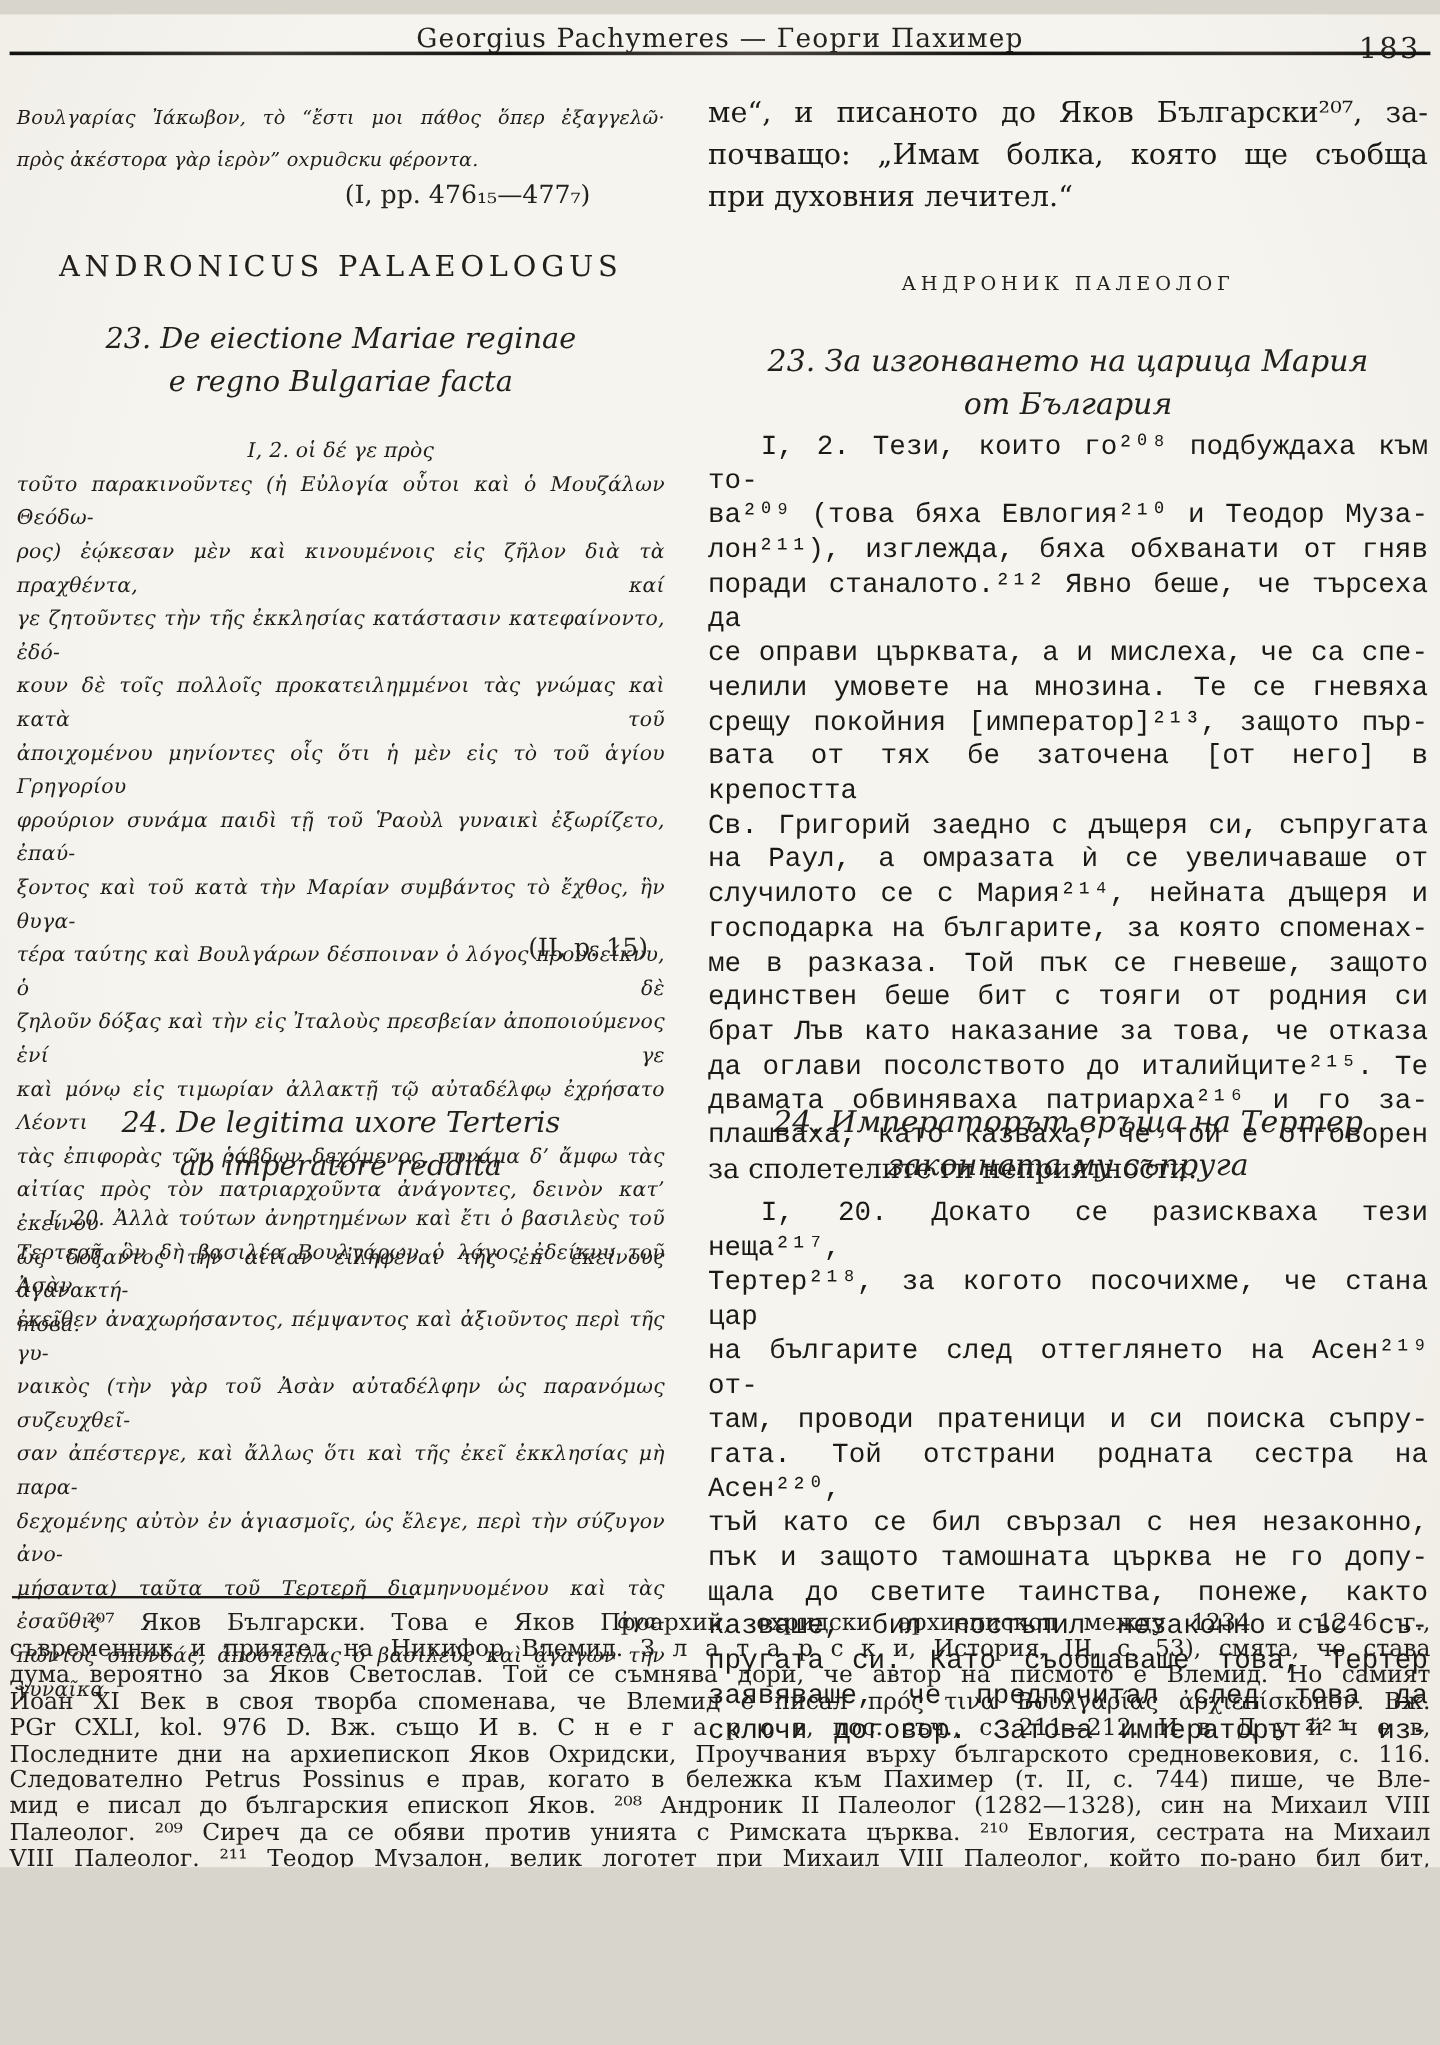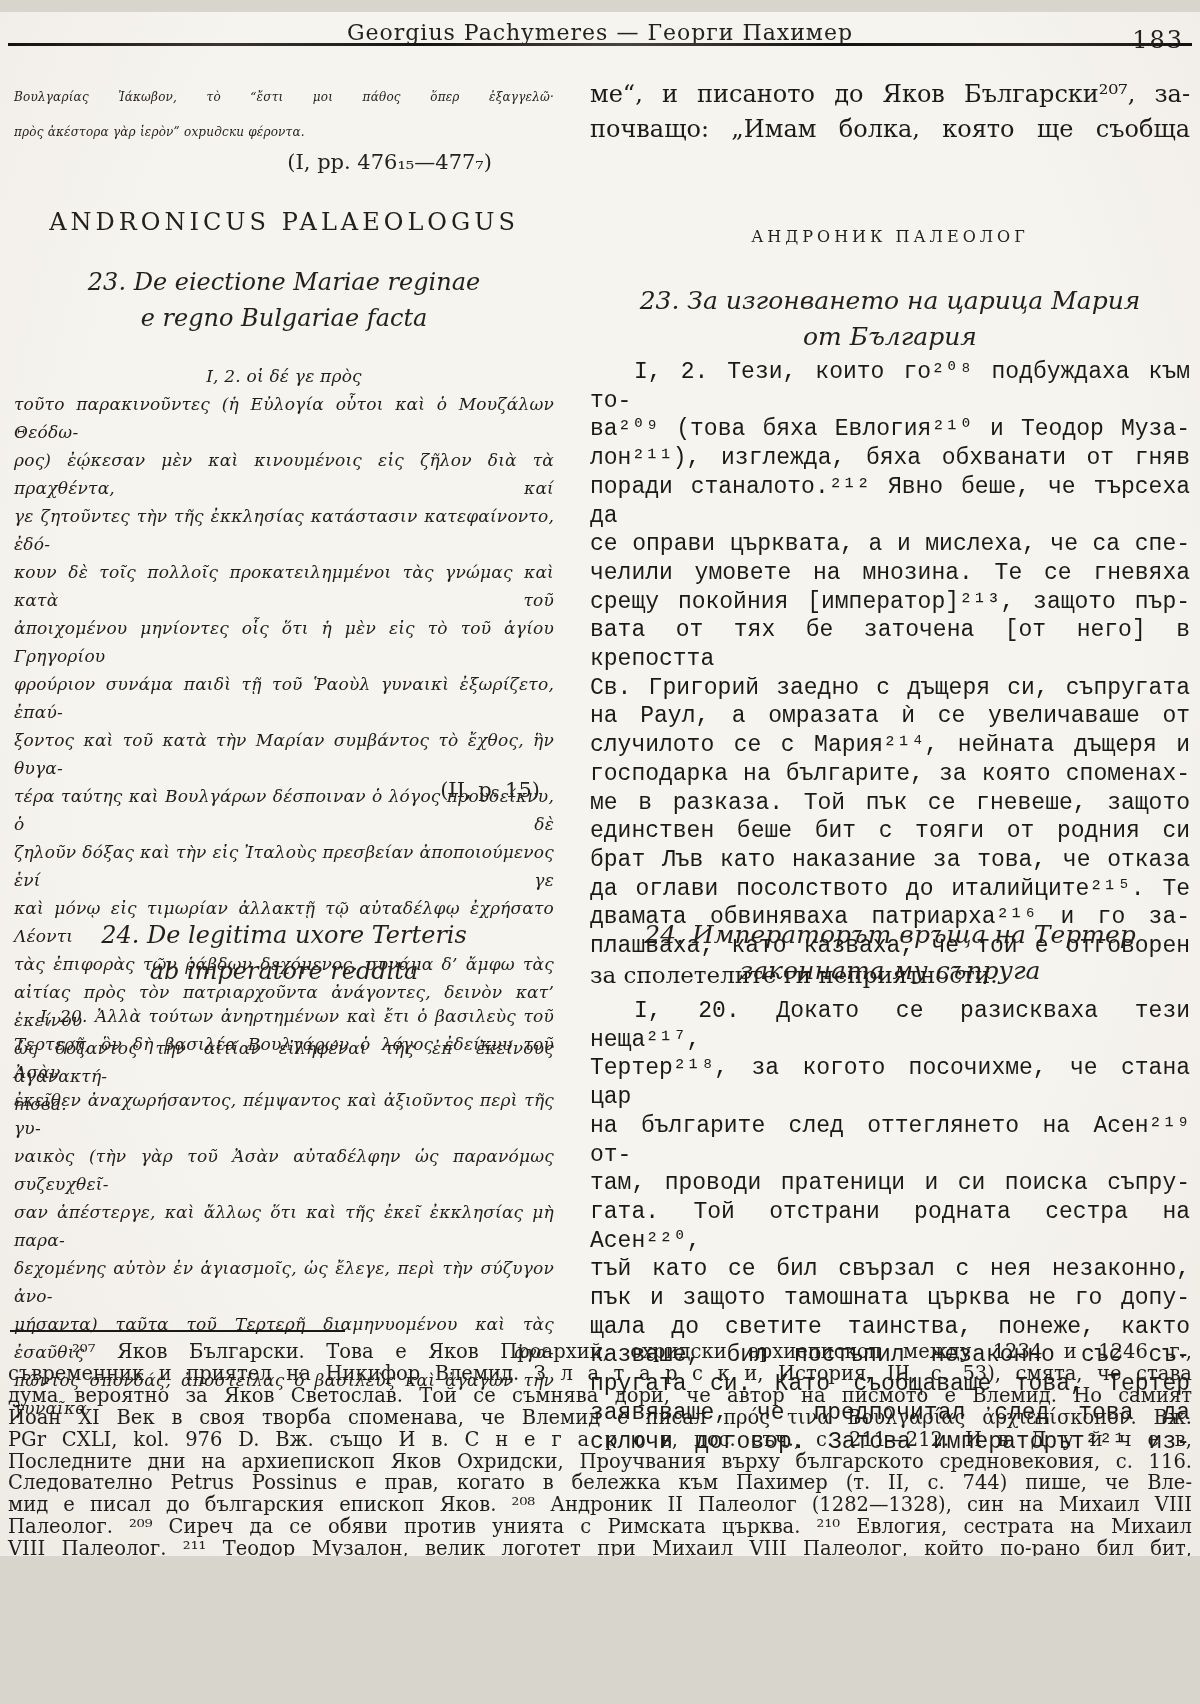--- a/index.html
+++ b/index.html
@@ -30,21 +30,21 @@
   .col-left{left:14px;width:540px;}
   .col-right{left:590px;width:600px;}
   .blk{position:absolute;left:0;width:100%;}
   
   .pre{white-space:pre-line;}
   .just{text-align:justify;text-align-last:justify;}
   .greek{
     font-size:17px;line-height:28px;font-style:italic;
     letter-spacing:0.2px;color:#201d1a;
   }
-  .greek-intro{font-size:12px;line-height:35px;}
+  .greek-intro{font-size:16px;line-height:35px;}
   .bulg{font-size:23px;line-height:28.7px;color:#1c1a17;}
   .bulg-intro{line-height:35px;font-size:24px;}
   .indent-g{text-indent:26px;}
   .indent-b{text-indent:44px;font-family:Liberation Mono, monospace;}
   .citation{font-size:21px;text-align:right;color:#24221f;}
   .sec-title{font-size:24px;letter-spacing:4px;text-align:center;color:#221f1c;}
   .chap-title{font-size:24px;font-style:italic;text-align:center;line-height:36px;color:#221f1c;}
   .chap-title-bg{font-size:25px;}
   .opening-right{text-align:center;}
   
@@ -111,20 +111,21 @@
 μήσαντα) ταῦτα τοῦ Τερτερῆ διαμηνυομένου καὶ τὰς ἐσαῦθις ἀγα-
 πῶντος σπονδάς, ἀποστείλας ὁ βασιλεὺς καὶ ἀγαγὼν τὴν γυναῖκα</div>
 
   </div>
 
   <div class="col col-right">
 
     <div class="blk" style="top:5px">
       <div class="bulg bulg-intro pre just">ме“, и писаното до Яков Български²⁰⁷, за-
 почващо: „Имам болка, която ще съобща</div>
+      <div class="bulg bulg-intro">при духовния лечител.“</div>
     </div>
 
     <div class="blk sec-title" style="top:155px;font-size:16px">АНДРОНИК ПАЛЕОЛОГ</div>
 
     <div class="blk chap-title chap-title-bg pre" style="top:211px">23. За изгонването на царица Мария
 от България</div>
 
     <div class="blk" style="top:286px">
       <div class="bulg pre just indent-b">I, 2. Тези, които го²⁰⁸ подбуждаха към то-
 ва²⁰⁹ (това бяха Евлогия²¹⁰ и Теодор Муза-

